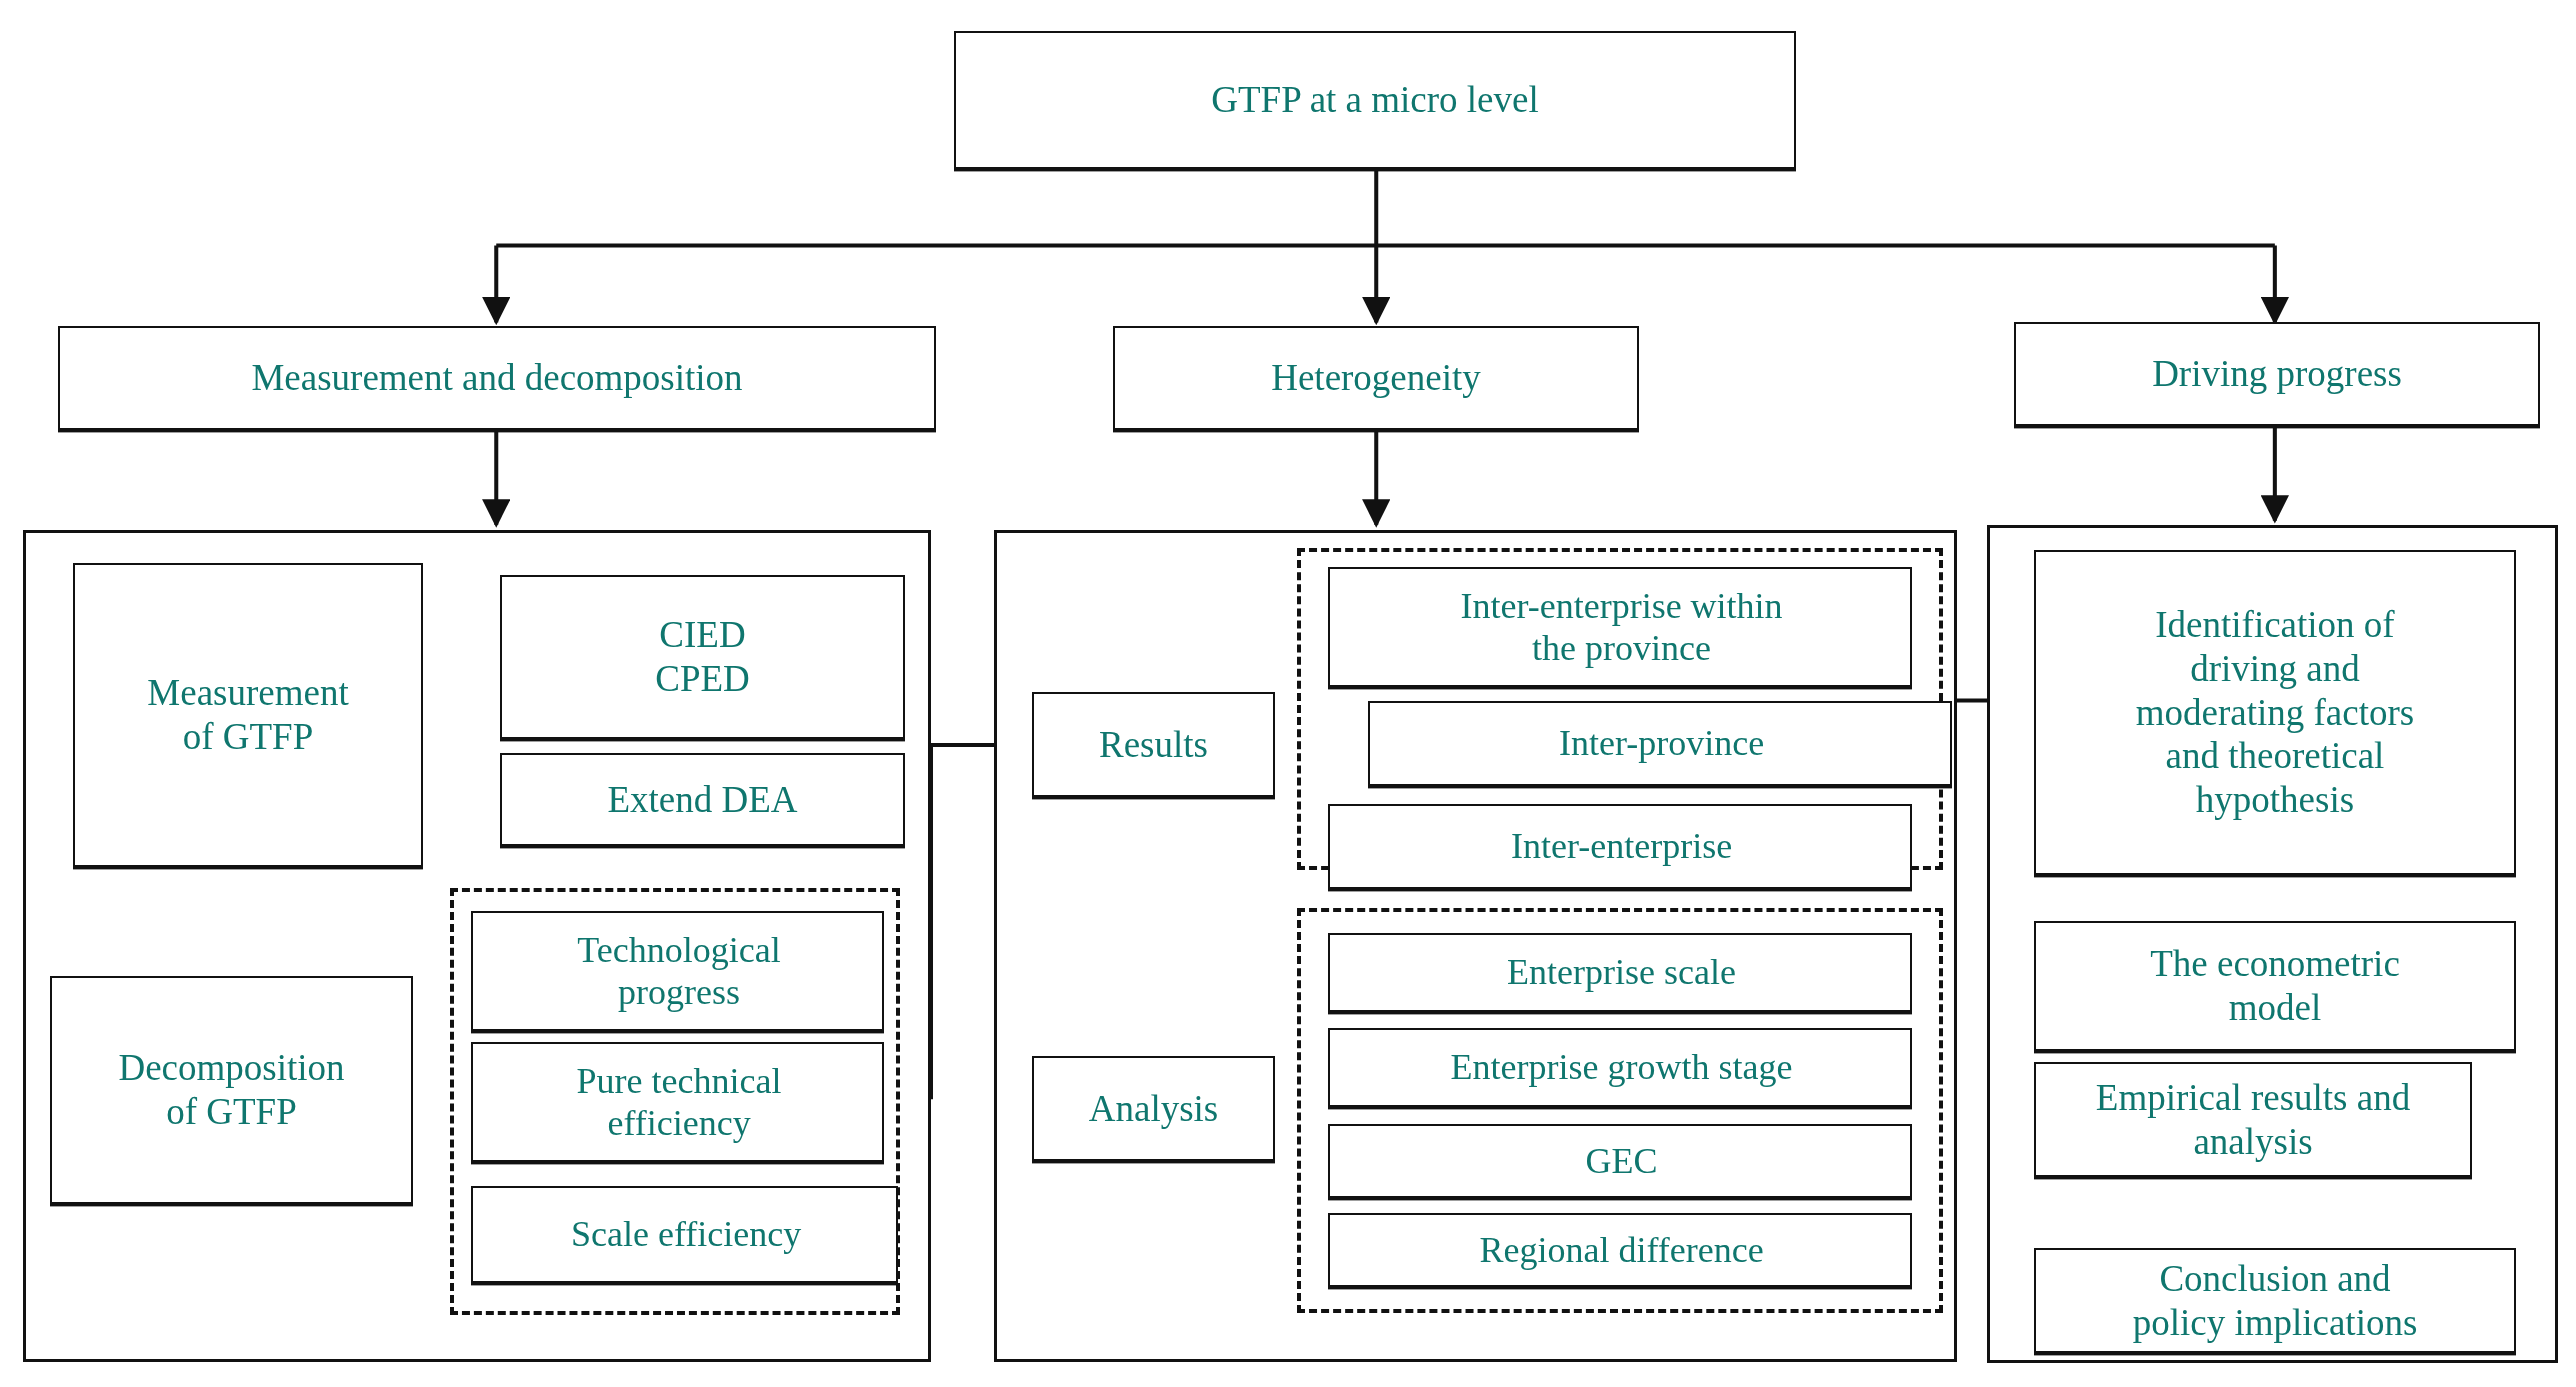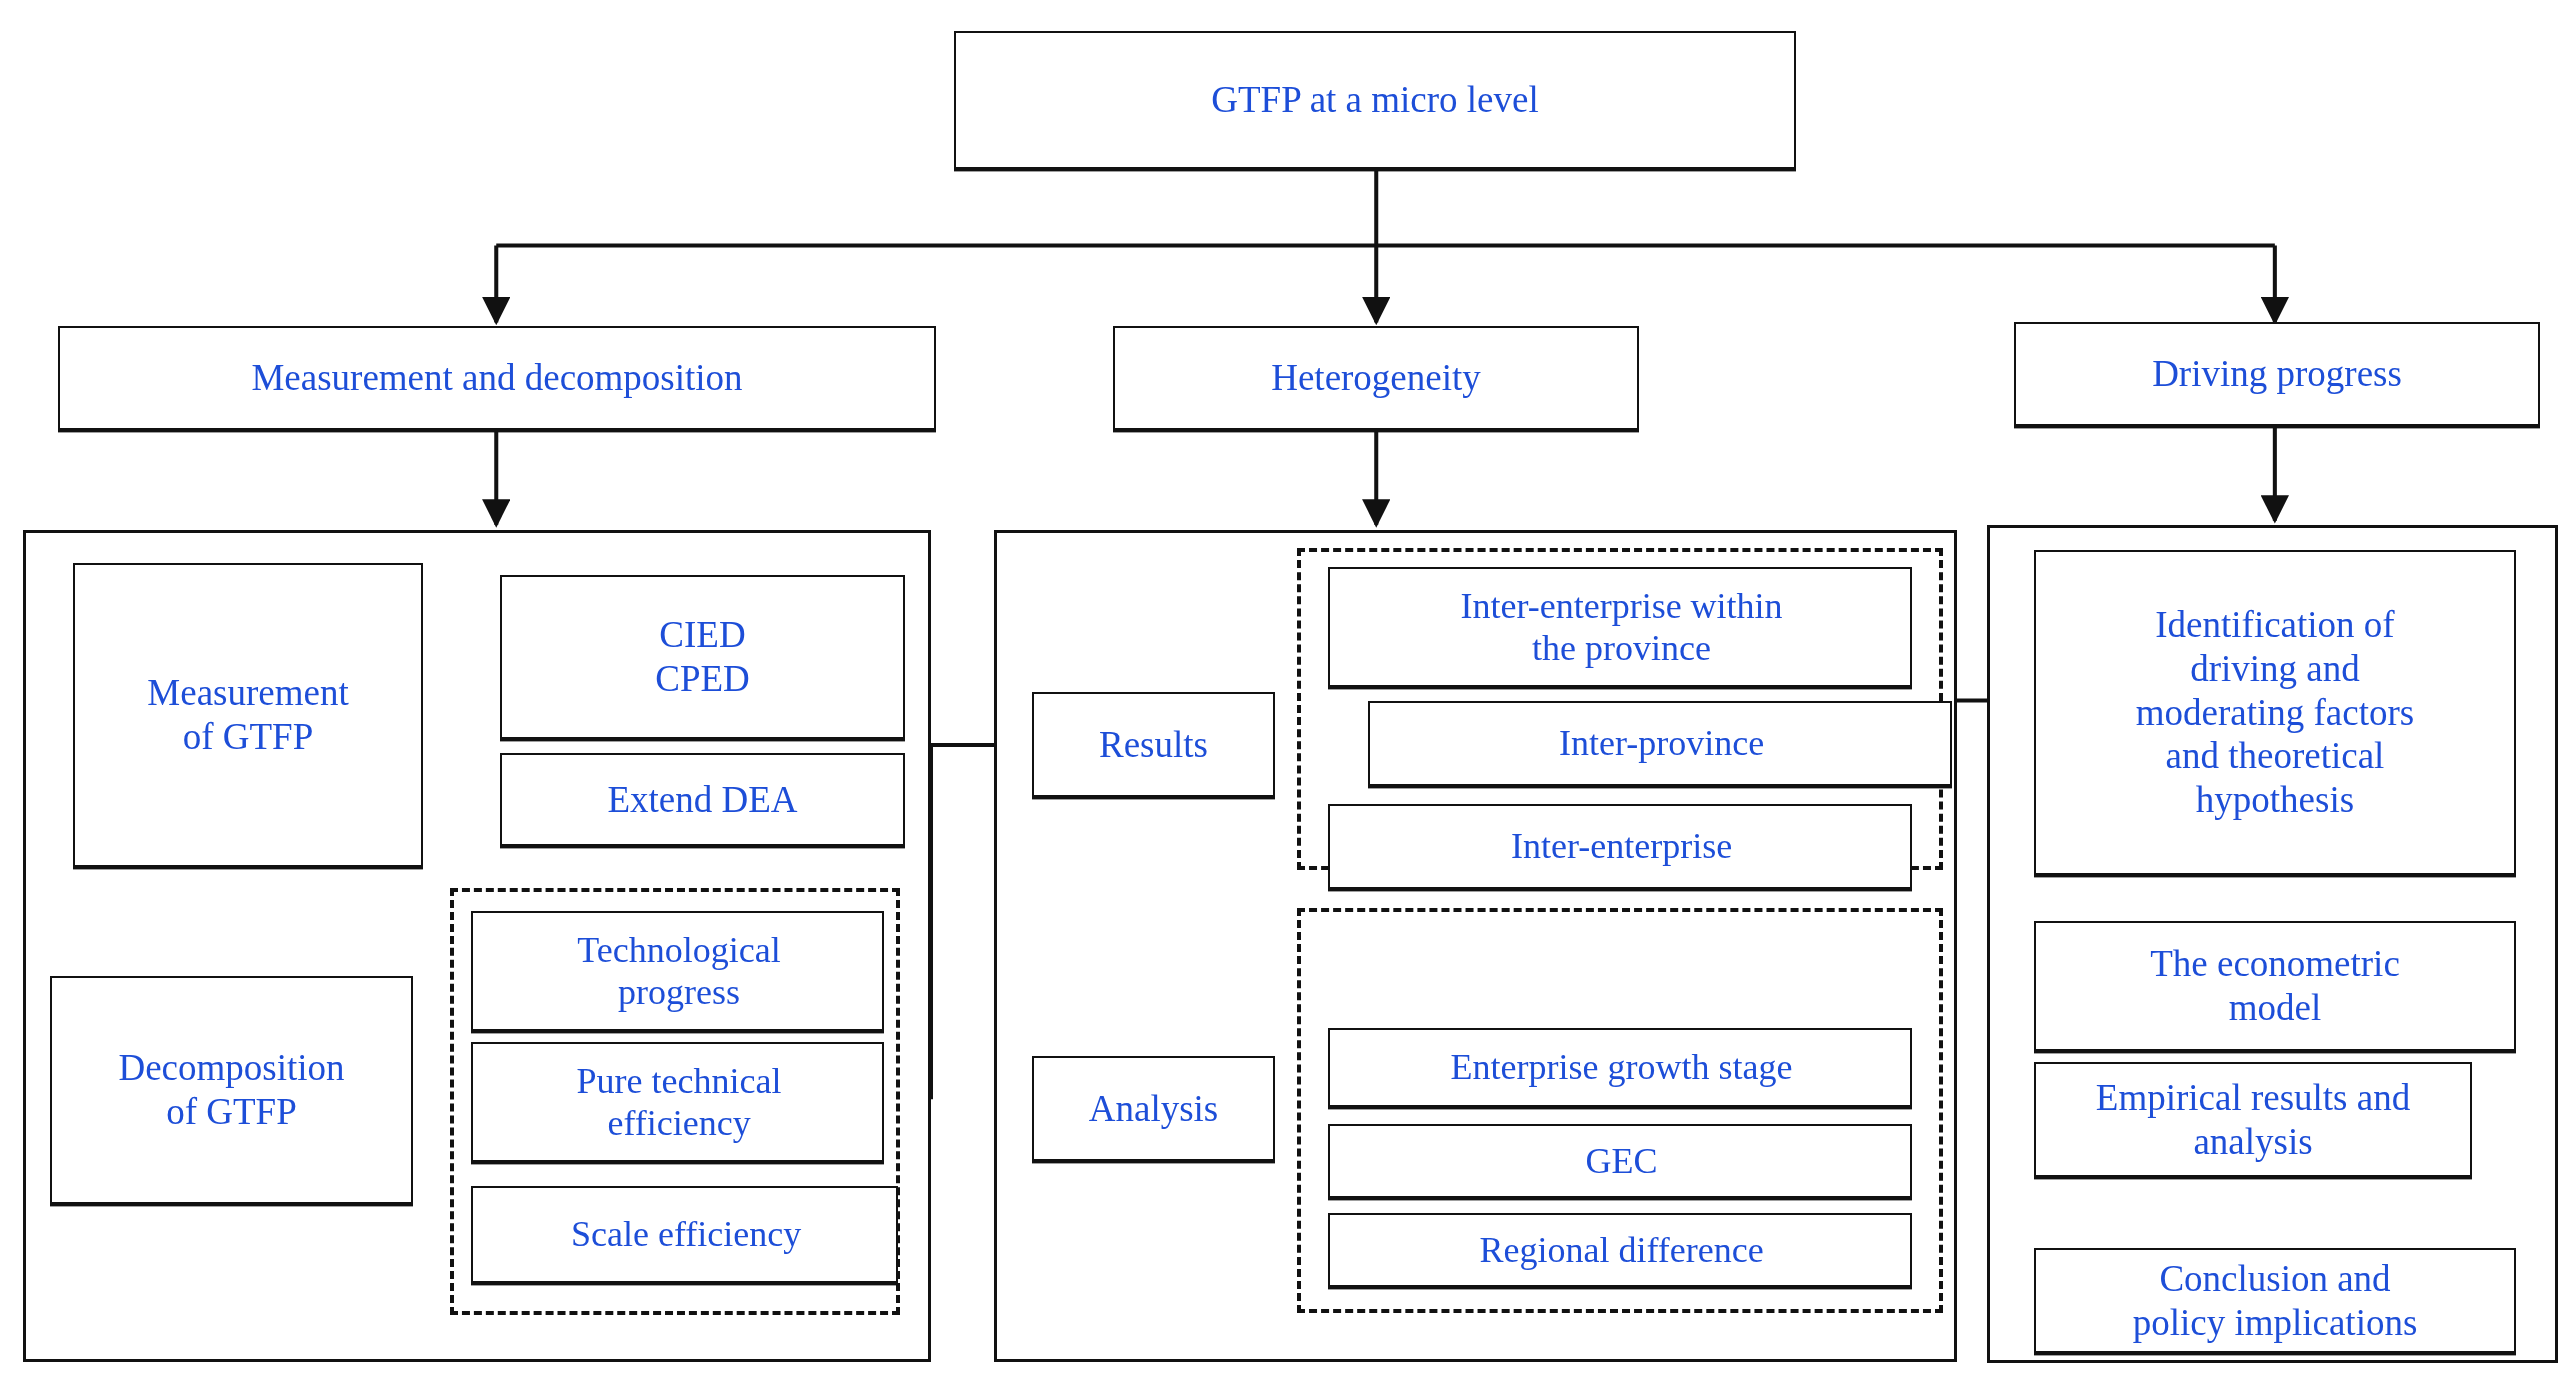--- a/index.html
+++ b/index.html
@@ -19,21 +19,21 @@
   
   .node {
     position: absolute;
     box-sizing: border-box;
     border: 2.4px solid #111111;
     background: #ffffff;
     display: flex;
     align-items: center;
     justify-content: center;
     text-align: center;
-    color: #1d4ed8;
+    color: #0f766e;
     line-height: 1.18;
     padding: 1.6px 4.9px;
     white-space: pre-line;
   }
   
   .node.shadowed {
     box-shadow: 0 2.4px 0 0 #111111;
   }
   
   .panel {
@@ -151,20 +151,21 @@
 
   <div class="node shadowed t-44" style="left:1328px; top:567px; width:584px; height:120px;">Inter-enterprise within
 the province</div>
 
   <div class="node shadowed t-44" style="left:1368px; top:701px; width:584px; height:85px;">Inter-province</div>
 
   <div class="node shadowed t-44" style="left:1328px; top:804px; width:584px; height:85px;">Inter-enterprise</div>
 
   <div class="dashed-group" style="left:1297px; top:908px; width:646px; height:405px;"></div>
 
+  <div class="node shadowed t-44" style="left:1328px; top:933px; width:584px; height:79px;">Enterprise scale</div>
 
   <div class="node shadowed t-44" style="left:1328px; top:1028px; width:584px; height:79px;">Enterprise growth stage</div>
 
   <div class="node shadowed t-44" style="left:1328px; top:1124px; width:584px; height:74px;">GEC</div>
 
   <div class="node shadowed t-44" style="left:1328px; top:1213px; width:584px; height:74px;">Regional difference</div>
 
   <div class="panel" style="left:1987px; top:525px; width:571px; height:838px;"></div>
 
   <div class="node shadowed t-46" style="left:2034px; top:550px; width:482px; height:325px;">Identification of

